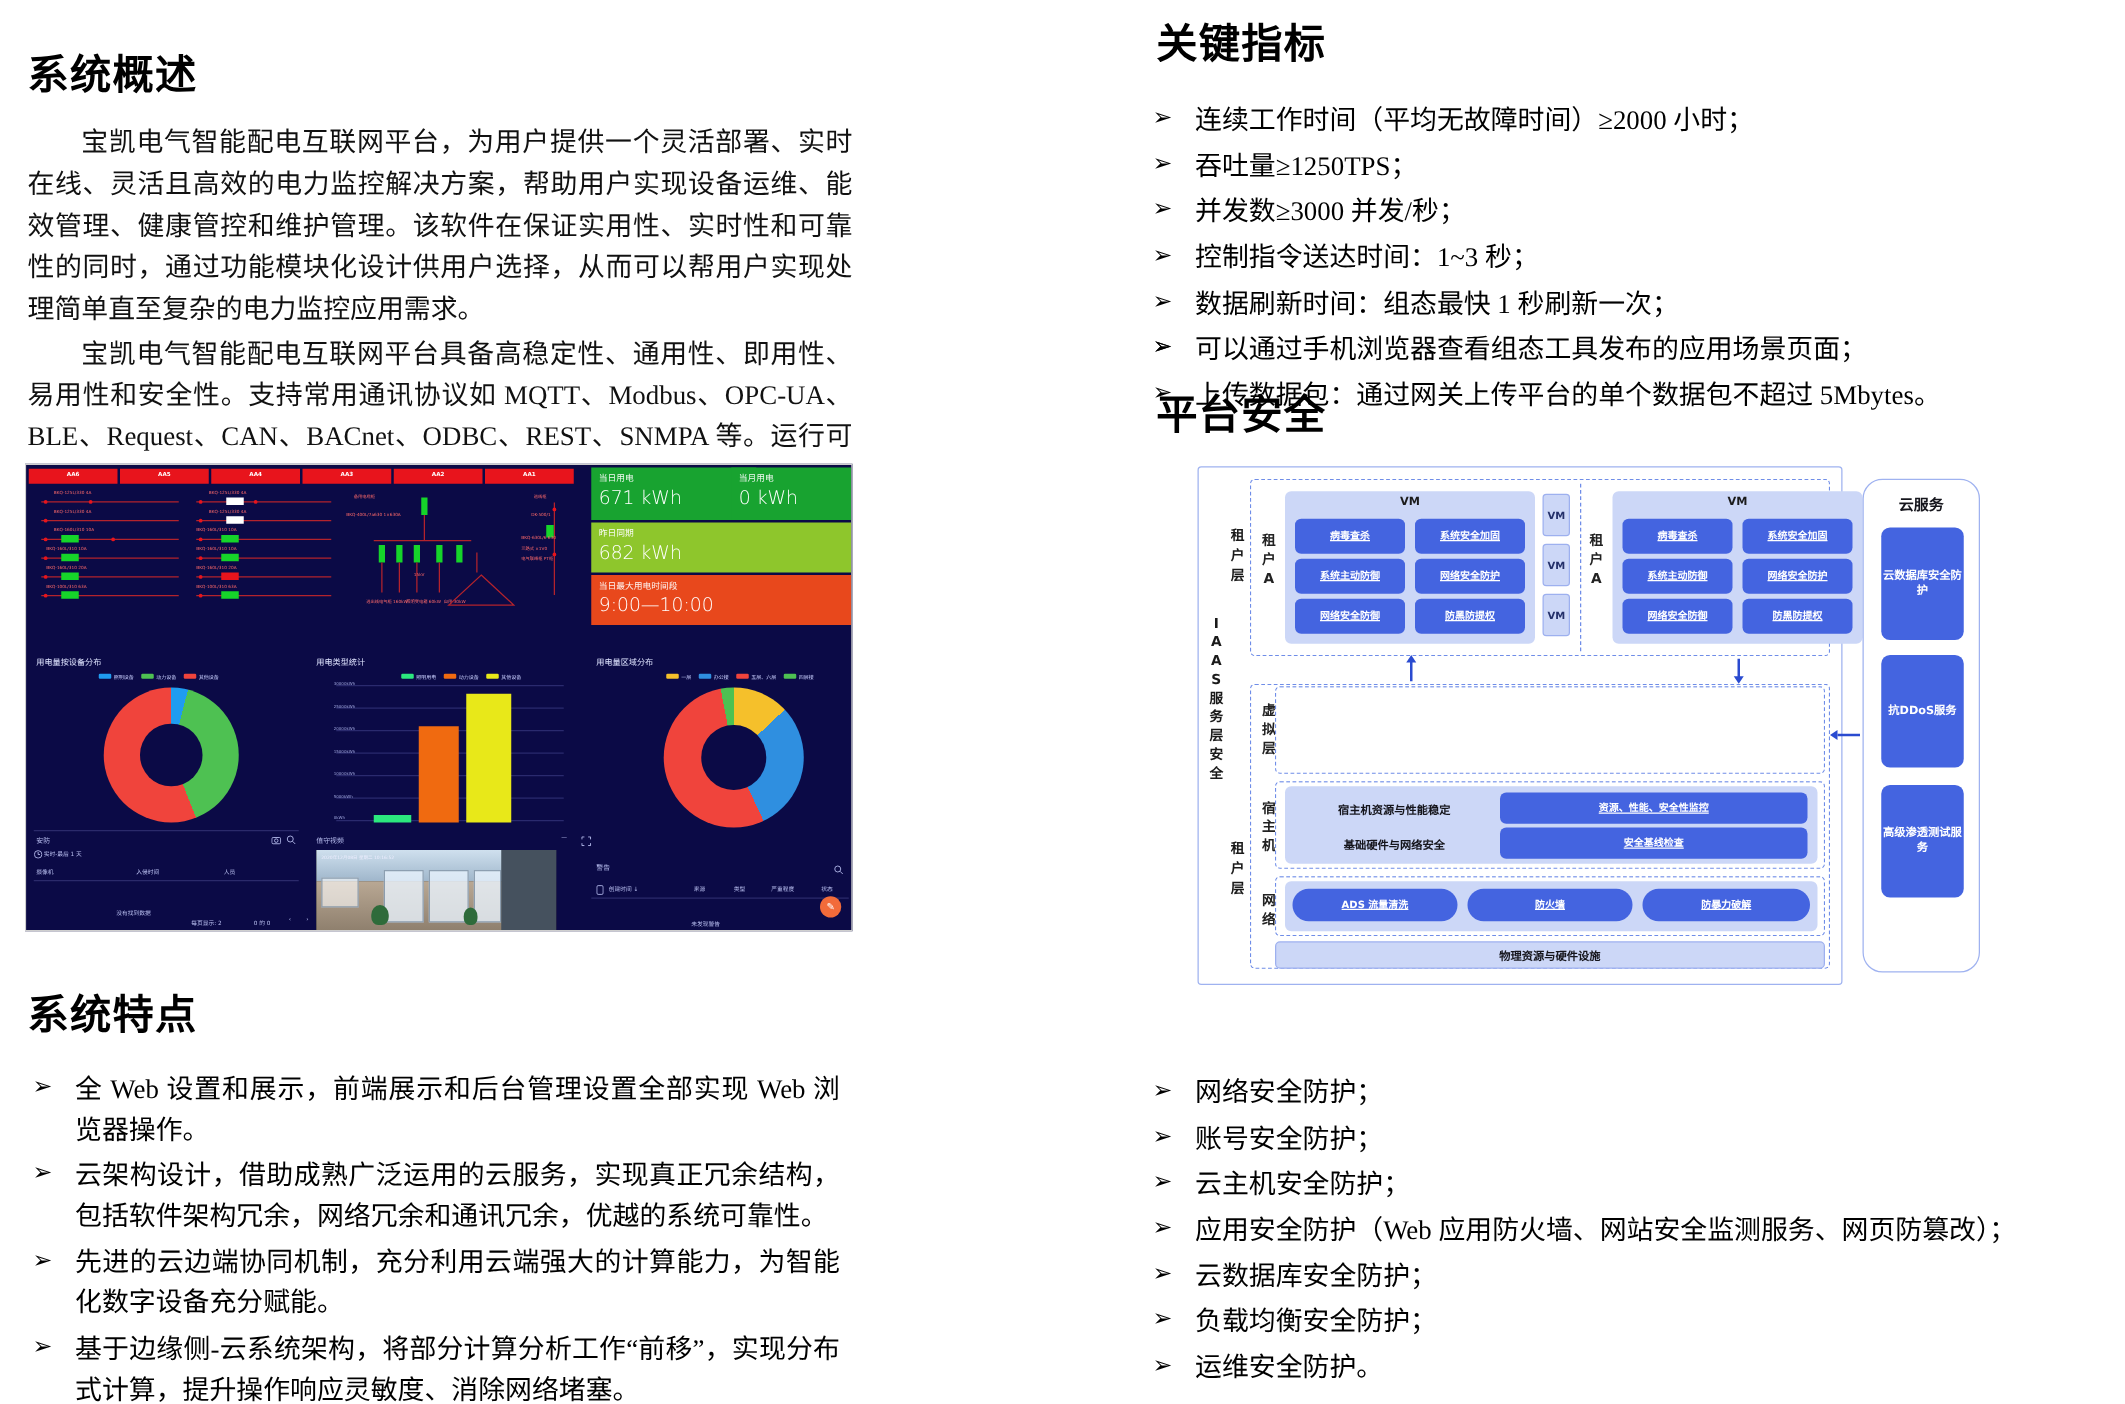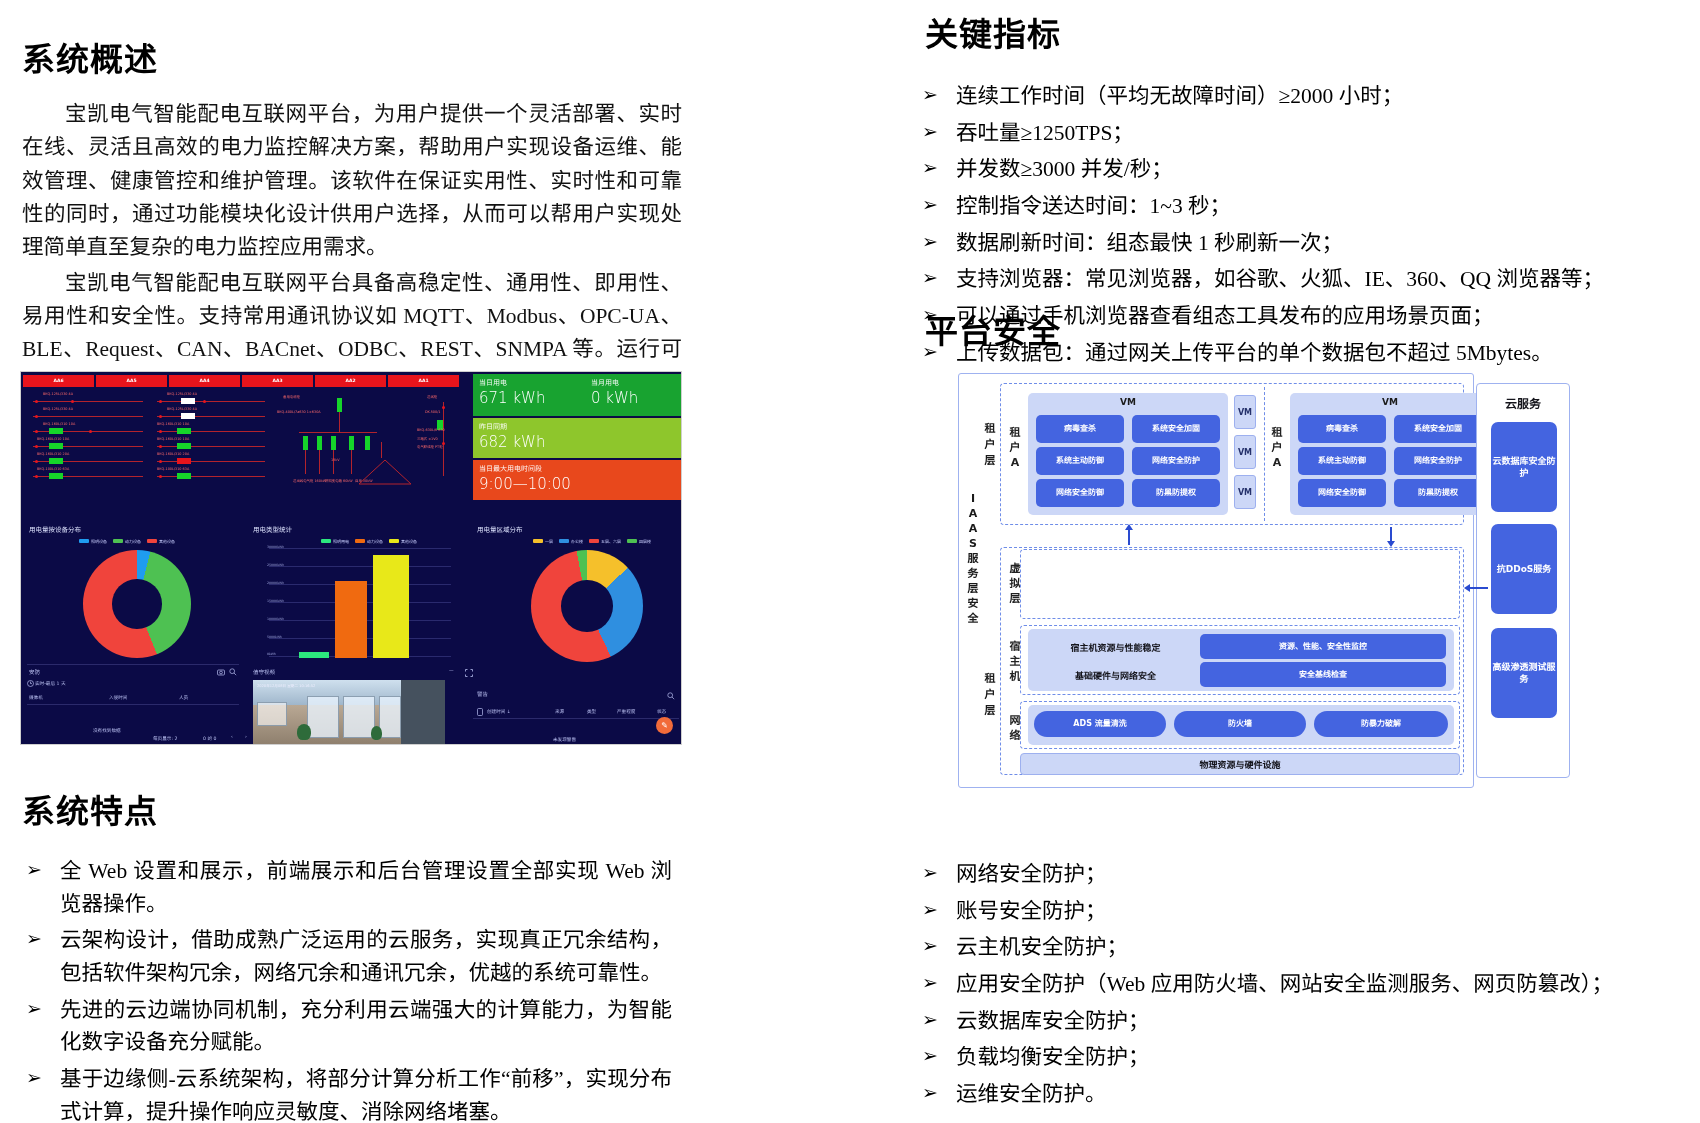--- a/index.html
+++ b/index.html
@@ -197,21 +197,21 @@
     position: absolute; background: #ccd7f7; border-radius: 5px;
   }
   .vm-title {
     position: absolute; left: 0; right: 0; top: 4px; text-align: center;
     font-size: 9px; font-weight: bold; color: #1b1b1b;
   }
   .chip {
     position: absolute; background: #4464e0; border-radius: 5px;
     color: #fff; font-size: 8px; font-weight: bold;
     display: flex; align-items: center; justify-content: center;
-    text-align: center; line-height: 1.15;
+    text-align: center; line-height: 1.15; text-decoration: underline;
   }
   .vm-slot {
     position: absolute; background: #ccd7f7; border: 1px solid #9db0ef;
     border-radius: 3px; color: #24306a; font-size: 8px; font-weight: bold;
     display: flex; align-items: center; justify-content: center;
   }
   .pool-panel { position: absolute; background: #ccd7f7; border-radius: 5px; }
   .pool-title {
     position: absolute; left: 0; right: 0; top: 3px; text-align: center;
     font-size: 9px; font-weight: bold; color: #1b1b1b;
@@ -221,22 +221,22 @@
     position: absolute; font-size: 9px; font-weight: bold; color: #15151c;
     display: flex; align-items: center;
   }
   .net-panel { position: absolute; background: #ccd7f7; border-radius: 5px; }
   .phys-bar {
     position: absolute; background: #ccd7f7; border: 1px solid #9db0ef; border-radius: 4px;
     color: #15151c; font-size: 9px; font-weight: bold;
     display: flex; align-items: center; justify-content: center;
   }
   .cloud-col {
-    position: absolute; left: 518px; top: 10px; width: 94px; height: 395px;
-    border: 1px solid #9fb2f0; border-radius: 4px; background: #fff;
+    position: absolute; left: 532px; top: 10px; width: 94px; height: 395px;
+    border: 1px solid #9fb2f0; border-radius: 16px; background: #fff;
   }
   .cloud-title {
     position: absolute; left: 0; right: 0; top: 10px; text-align: center;
     font-size: 12px; font-weight: bold; color: #15151c;
   }
   .cloud-chip {
     position: absolute; left: 14px; width: 66px; background: #4464e0;
     border-radius: 7px; color: #fff; font-size: 9px; font-weight: bold;
     display: flex; align-items: center; justify-content: center;
     text-align: center; line-height: 1.35;
@@ -544,21 +544,21 @@
   <div class="col-right">
 
     <h1 class="section-title" id="kpi-title">关键指标</h1>
 
     <ul class="arrow-list" id="kpi-list">
       <li><span class="marker">➢</span><span>连续工作时间（平均无故障时间）≥2000 小时；</span></li>
       <li><span class="marker">➢</span><span>吞吐量≥1250TPS；</span></li>
       <li><span class="marker">➢</span><span>并发数≥3000 并发/秒；</span></li>
       <li><span class="marker">➢</span><span>控制指令送达时间：1~3 秒；</span></li>
       <li><span class="marker">➢</span><span>数据刷新时间：组态最快 1 秒刷新一次；</span></li>
-      <li><span class="marker">➢</span><span>支持浏览器：常见浏览器，如谷歌、火狐、IE、360、QQ 浏览器等；</span></li>
+      <li><span class="marker">➢</span></li>
       <li><span class="marker">➢</span><span>可以通过手机浏览器查看组态工具发布的应用场景页面；</span></li>
       <li><span class="marker">➢</span><span>上传数据包：通过网关上传平台的单个数据包不超过 5Mbytes。</span></li>
     </ul>
 
     <h1 class="section-title" id="security-title">平台安全</h1>
 
     <div id="security-diagram">
       <div class="sd">
 
         <div class="sd-outer"></div>

